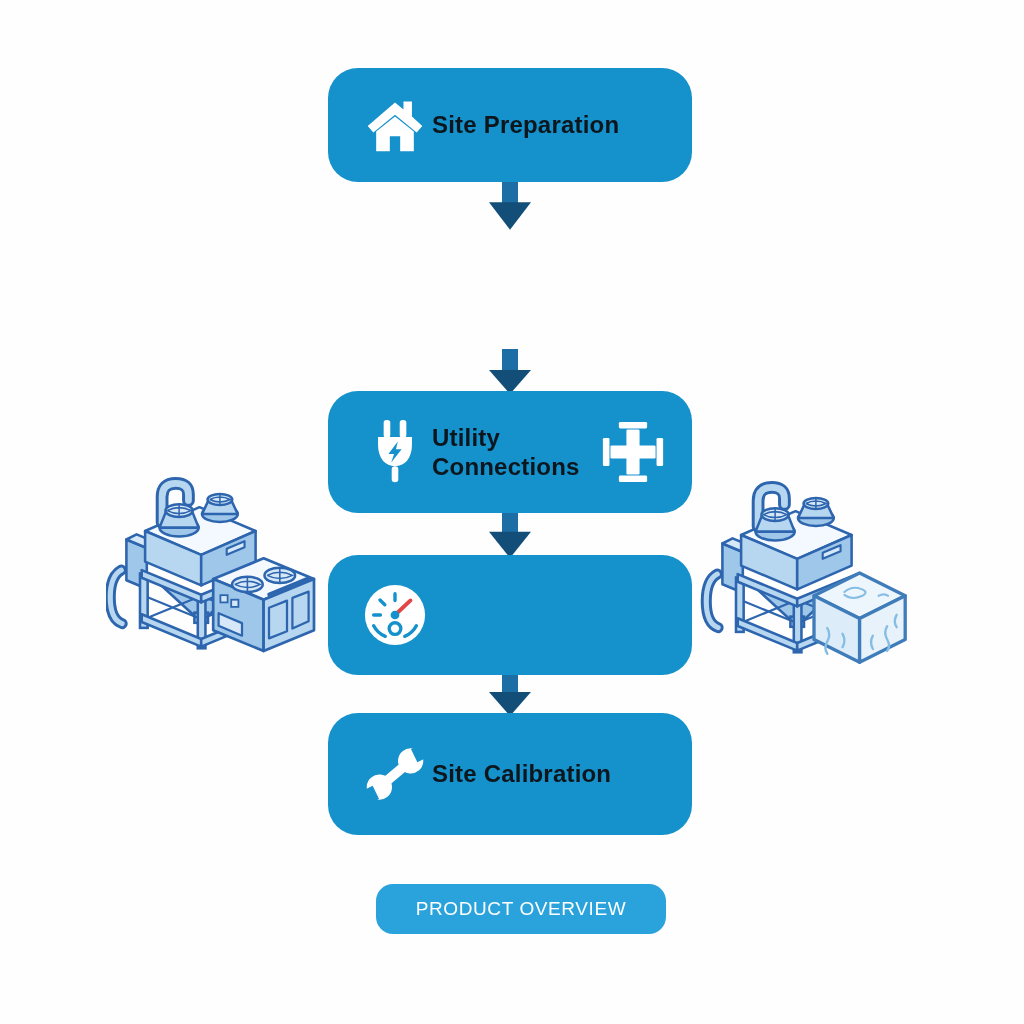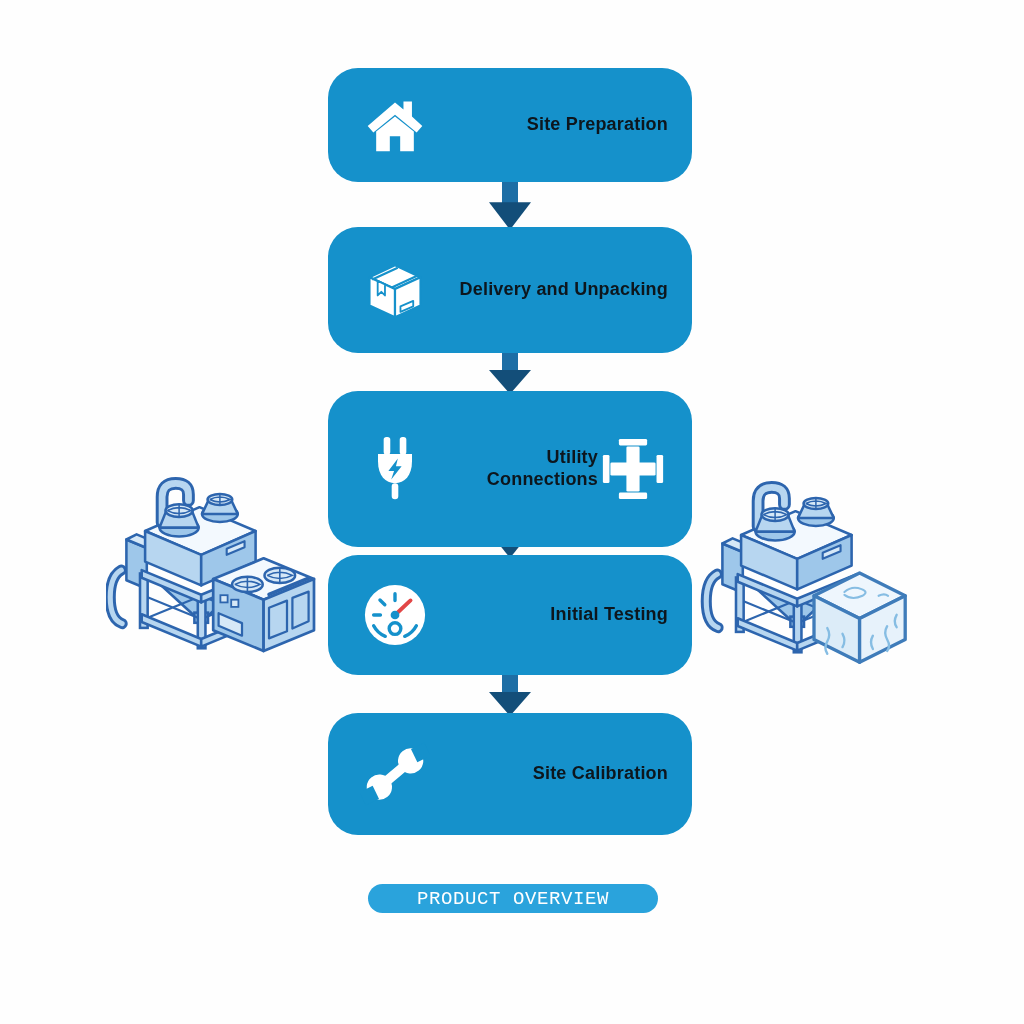--- a/index.html
+++ b/index.html
@@ -15,33 +15,32 @@
 
   .flow-box{
     position:absolute;left:328px;width:364px;background:var(--step-box);
     border-radius:30px;display:flex;align-items:center;
     padding:0 24px 0 30px;box-sizing:border-box;
   }
   .icon{flex:0 0 auto;width:74px;display:flex;justify-content:center;align-items:center;}
   .icon.right{width:70px;padding-right:0;}
   .icon svg{display:block;}
   .lbl{
-    flex:1;text-align:right;color:var(--step-text);
-    font-size:18px;font-weight:bold;line-height:1.22;letter-spacing:0.2px;
+    flex:1;text-align:left;color:var(--step-text);
+    font-size:24px;font-weight:bold;line-height:1.22;letter-spacing:0.2px;
   }
   .arrow{position:absolute;left:488px;width:44px;}
   .arrow svg{display:block;width:44px;height:100%;}
 
   .pill{
-    position:absolute;left:368px;width:290px;height:29px;border-radius:17px;
+    position:absolute;left:376px;width:290px;height:50px;border-radius:17px;
     background:var(--pill-button);color:var(--button-text);
     display:flex;align-items:center;justify-content:center;
     font-size:19px;letter-spacing:0.6px;font-weight:normal;cursor:pointer;
     border:none;
-    font-family:Liberation Mono, monospace;
   }
   .scene{position:absolute;}
   .hidden-defs{position:absolute;width:0;height:0;overflow:hidden;}
 </style>
 </head>
 <body>
 
 <svg class="hidden-defs" aria-hidden="true">
   <defs>
     <g id="machine">
@@ -159,37 +158,22 @@
   <div class="flow-box" style="top:68px;height:114px">
     <span class="icon">
       <svg width="64" height="64" viewBox="0 0 68 68">
         <path d="M5,35 L34,10 L43,17.5 V9 H52 V25 L63,35 L57,42 L34,23 L11,42 Z" fill="#fff"></path>
         <path d="M14,41 L34,25 L54,41 V62 H39.5 V46 H28.5 V62 H14 Z" fill="#fff"></path>
       </svg>
     </span>
     <span class="lbl">Site Preparation</span>
   </div>
 
-  <div class="flow-box" style="top:227px;height:126px">
-    <span class="icon">
-      <svg width="62" height="62" viewBox="0 0 68 68">
-        <g stroke="var(--step-box)" stroke-width="2.4" stroke-linejoin="round">
-          <polygon points="34,7 62,20 34,33 6,20" fill="#fff"></polygon>
-          <polygon points="6,20 34,33 34,64 6,51" fill="#fff"></polygon>
-          <polygon points="34,33 62,20 62,51 34,64" fill="#fff"></polygon>
-          <path d="M9,22.5 L37,9.5 M31,31 L59,18" fill="none"></path>
-          <polygon points="15,24 23,28 23,40 19,36 15,40" fill="#fff" stroke-width="2"></polygon>
-          <polygon points="40,52 54,46 54,52 40,58" fill="#fff" stroke-width="2"></polygon>
-        </g>
-      </svg>
-    </span>
-    <span class="lbl">Delivery and Unpacking</span>
-  </div>
-
-  <div class="flow-box" style="top:391px;height:156px">
+
+  <div class="flow-box" style="top:391px;height:122px">
     <span class="icon">
       <svg width="54" height="68" viewBox="0 0 56 72">
         <rect x="16" y="2" width="7" height="19" rx="3" fill="#fff"></rect>
         <rect x="33" y="2" width="7" height="19" rx="3" fill="#fff"></rect>
         <path d="M10,20 H46 V28 C46,43 38,51 28,51 C18,51 10,43 10,28 Z" fill="#fff"></path>
         <path d="M31,25 L21,38 H27 L24,47 L35,33 H29 Z" fill="var(--step-box)"></path>
         <rect x="24.5" y="51" width="7" height="17" rx="3.5" fill="#fff"></rect>
       </svg>
     </span>
     <span class="lbl">Utility Connections</span>
@@ -213,21 +197,20 @@
         <circle cx="34" cy="34" r="31" fill="#fff"></circle>
         <g stroke="var(--step-box)" stroke-width="3.5" stroke-linecap="round" fill="none">
           <path d="M12,34 L19,34 M18.5,18.5 L23.5,23.5 M34,12 L34,19"></path>
           <path d="M12,45 A24,24 0 0 0 24,56 M56,45 A24,24 0 0 1 44,56"></path>
           <circle cx="34" cy="48" r="6"></circle>
         </g>
         <line x1="34" y1="34" x2="50" y2="19" stroke="var(--needle-red)" stroke-width="4" stroke-linecap="round"></line>
         <circle cx="34" cy="34" r="4.5" fill="var(--step-box)"></circle>
       </svg>
     </span>
-    <span class="lbl">Initial Testing</span>
   </div>
 
   <div class="flow-box" style="top:713px;height:122px">
     <span class="icon">
       <svg width="70" height="70" viewBox="0 0 72 72">
         <g transform="rotate(-40 36 36)">
           <circle cx="15" cy="36" r="13" fill="#fff"></circle>
           <circle cx="57" cy="36" r="13" fill="#fff"></circle>
           <rect x="15" y="31" width="42" height="10" rx="5" fill="#fff"></rect>
           <rect x="-6" y="28.5" width="15" height="15" fill="var(--step-box)" transform="rotate(14 1.5 36)"></rect>

